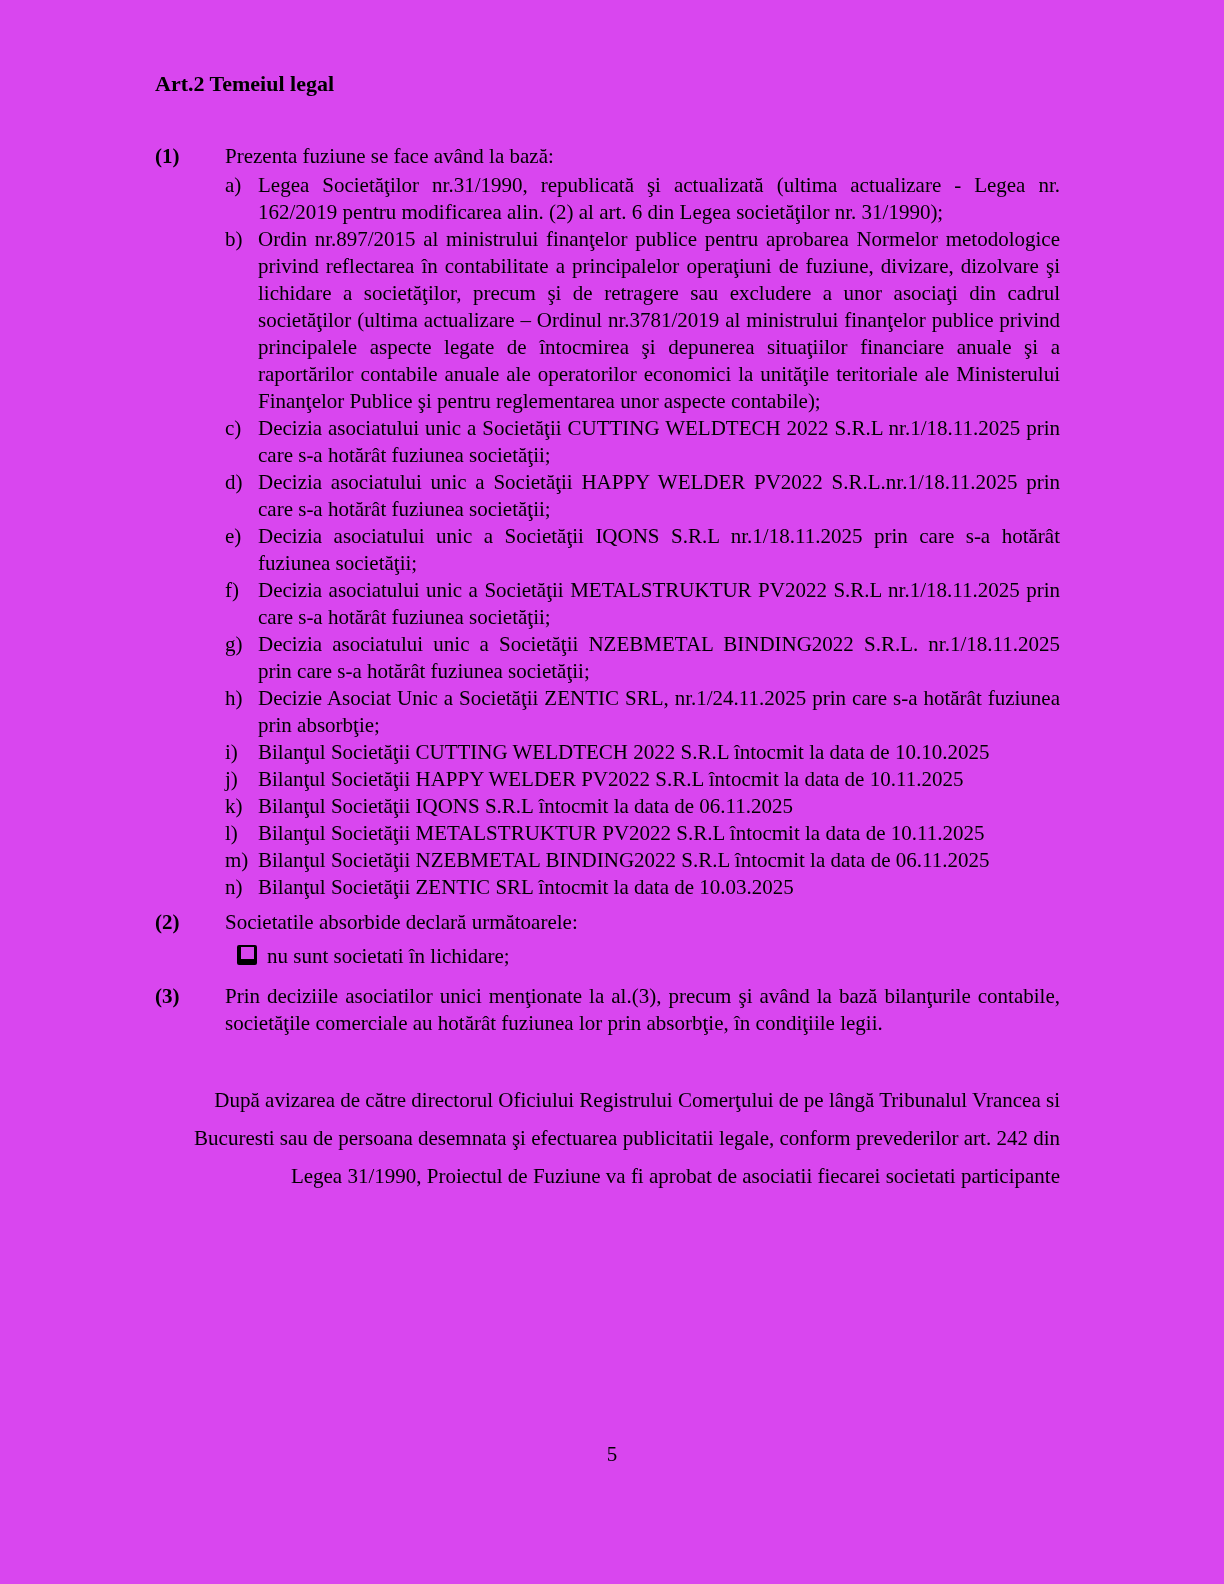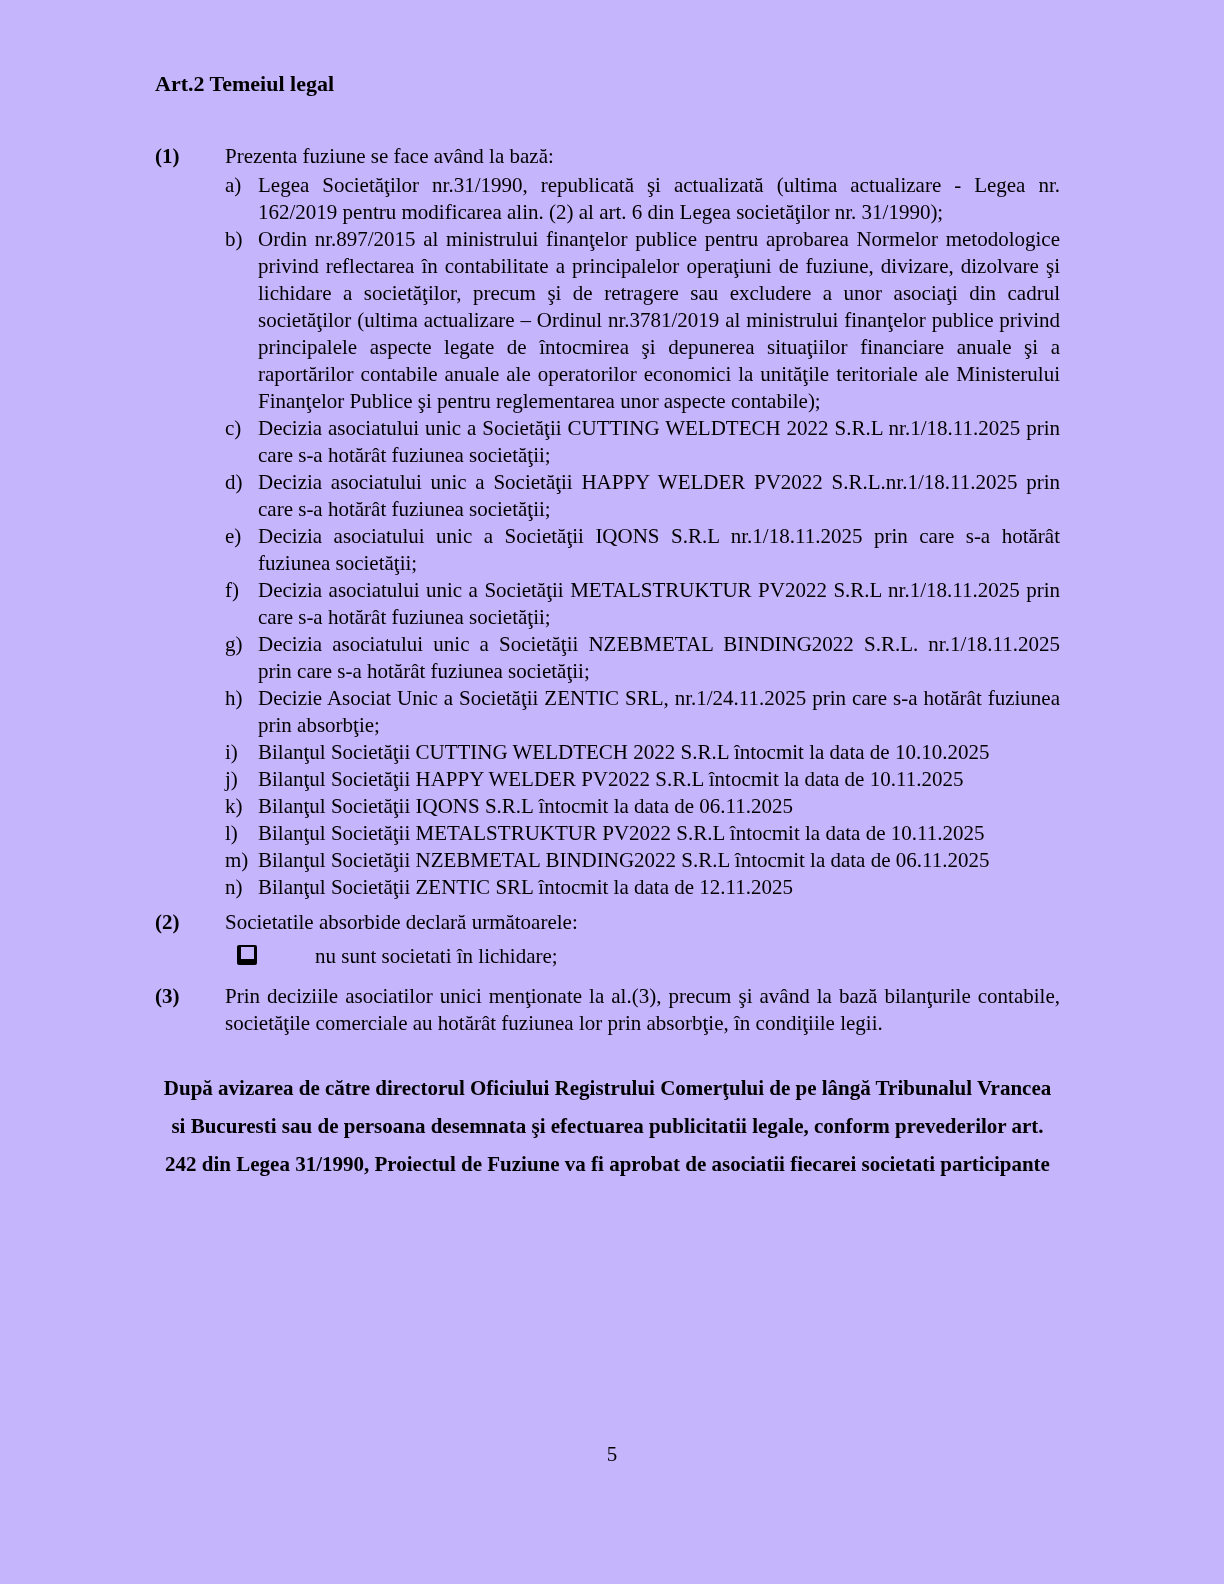--- a/index.html
+++ b/index.html
@@ -1,20 +1,20 @@
 <!DOCTYPE html>
 <html><head>
 <meta charset="utf-8">
 <style>
   html, body { margin:0; padding:0; background:#ffffff; }
   .page {
     position: relative;
     width: 1224px;
     height: 1584px;
-    background: #c4b5fd;
+    background: #d946ef;
     box-sizing: border-box;
     padding: 70px 164px 0 155px;
     font-family: "Liberation Serif", "DejaVu Serif", serif;
     font-size: 21px;
     line-height: 27px;
     color: #000000;
     overflow: hidden;
   }
   .heading {
     font-size: 22px;
@@ -32,42 +32,40 @@
   .summary-para {
     margin: 88px 0 0 70px;
     text-align: justify;
   }
   .p2 { margin-top: 8px; }
   .check-row {
     margin: 5px 0 0 82px;
     display: flex;
     align-items: center;
     height: 31px;
-    gap: 48px;
   }
   .checkbox-glyph {
     display: inline-block;
     width: 13px;
     height: 12px;
     border-style: solid;
     border-color: #000;
     border-top-width: 2px;
     border-right-width: 3px;
     border-bottom-width: 6px;
     border-left-width: 4px;
     border-radius: 2px;
     margin-right: 10px;
     margin-bottom: 3px;
   }
   .p3 { margin-top: 11px; }
   .closing-para {
-    margin-top: 32px;
+    margin-top: 44px;
     line-height: 38px;
-    text-align: center;
-    font-weight: bold;
+    text-align: right;
   }
   .page-number {
     position: absolute;
     top: 1441px;
     left: 0;
     width: 1224px;
     text-align: center;
   }
 </style>
 </head>
@@ -130,21 +128,21 @@
     <div class="list-item">
       <span class="li-marker">l)</span>
       <div class="li-text">Bilanţul Societăţii METALSTRUKTUR PV2022 S.R.L întocmit la data de 10.11.2025</div>
     </div>
     <div class="list-item">
       <span class="li-marker">m)</span>
       <div class="li-text">Bilanţul Societăţii NZEBMETAL BINDING2022 S.R.L întocmit la data de 06.11.2025</div>
     </div>
     <div class="list-item">
       <span class="li-marker">n)</span>
-      <div class="li-text">Bilanţul Societăţii ZENTIC SRL întocmit la data de 12.11.2025</div>
+      <div class="li-text">Bilanţul Societăţii ZENTIC SRL întocmit la data de 10.03.2025</div>
     </div>
   </div>
 
 
   <div class="num-para p2">
     <span class="num">(2)</span>
     <div class="body">Societatile absorbide declară următoarele:</div>
   </div>
 
   <div class="check-row">

